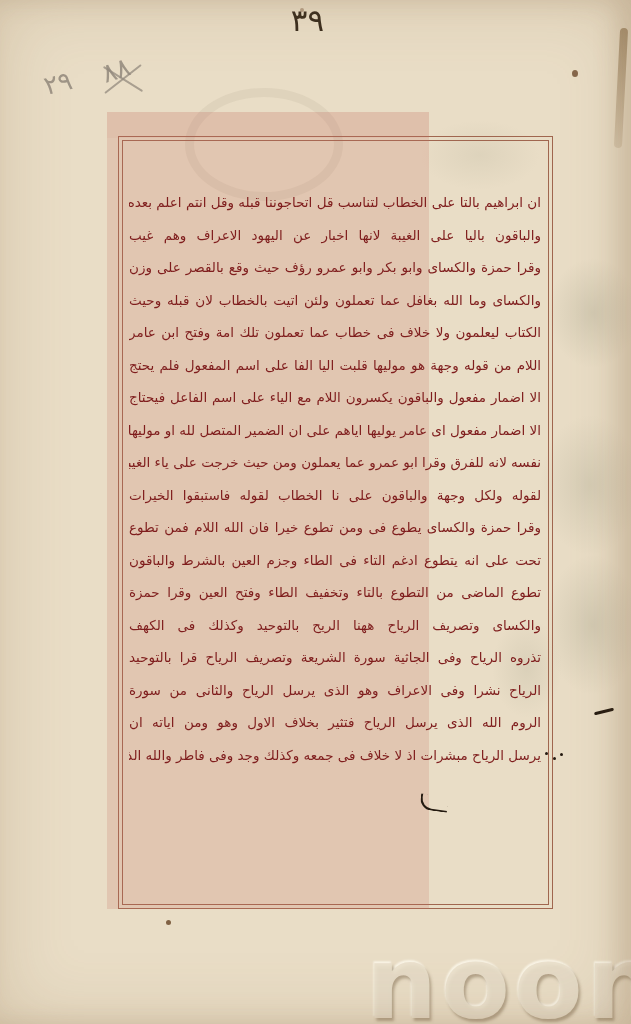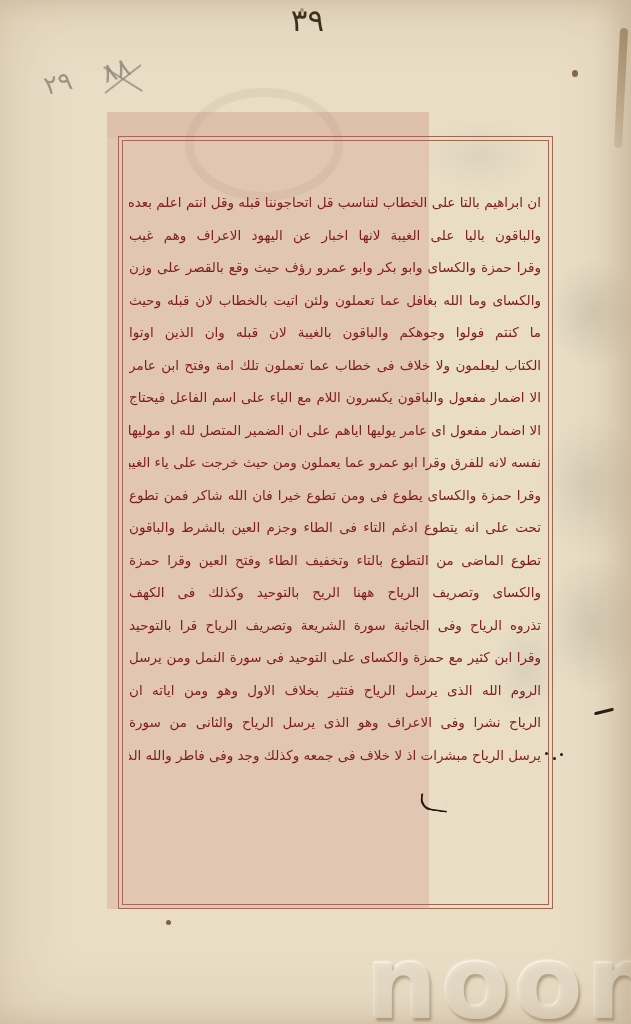--- a/index.html
+++ b/index.html
@@ -99,33 +99,33 @@
 
 <div class="frame">
   <div class="frame-inner"></div>
 </div>
 
 <div class="textblock" id="textblock">
     <div class="tline">ان ابراهيم بالتا على الخطاب لتناسب قل اتحاجوننا قبله وقل انتم اعلم بعده</div>
     <div class="tline">والباقون باليا على الغيبة لانها اخبار عن اليهود الاعراف وهم غيب</div>
     <div class="tline">وقرا حمزة والكساى وابو بكر وابو عمرو رؤف حيث وقع بالقصر على وزن</div>
     <div class="tline">والكساى وما الله بغافل عما تعملون ولئن اتيت بالخطاب لان قبله وحيث</div>
-    <div class="tline">ما كنتم فولوا وجوهكم والباقون بالغيبة لان قبله وان الذين اوتوا</div>
     <div class="tline">الكتاب ليعلمون ولا خلاف فى خطاب عما تعملون تلك امة وفتح ابن عامر</div>
+    <div class="tline">اللام من قوله وجهة هو موليها قلبت اليا الفا على اسم المفعول فلم يحتج</div>
     <div class="tline">الا اضمار مفعول والباقون يكسرون اللام مع الياء على اسم الفاعل فيحتاج</div>
     <div class="tline">الا اضمار مفعول اى عامر يوليها اياهم على ان الضمير المتصل لله او موليها</div>
     <div class="tline">نفسه لانه للفرق وقرا ابو عمرو عما يعملون ومن حيث خرجت على ياء الغيبة</div>
-    <div class="tline">وقرا حمزة والكساى يطوع فى ومن تطوع خيرا فان الله شاكر فمن تطوع</div>
+    <div class="tline">لقوله ولكل وجهة والباقون على نا الخطاب لقوله فاستبقوا الخيرات</div>
+    <div class="tline">وقرا حمزة والكساى يطوع فى ومن تطوع خيرا فان الله اللام فمن تطوع</div>
     <div class="tline">تحت على انه يتطوع ادغم التاء فى الطاء وجزم العين بالشرط والباقون</div>
     <div class="tline">تطوع الماضى من التطوع بالتاء وتخفيف الطاء وفتح العين وقرا حمزة</div>
     <div class="tline">والكساى وتصريف الرياح ههنا الريح بالتوحيد وكذلك فى الكهف</div>
     <div class="tline">تذروه الرياح وفى الجاثية سورة الشريعة وتصريف الرياح قرا بالتوحيد</div>
-    <div class="tline">وقرا ابن كثير مع حمزة والكساى على التوحيد فى سورة النمل ومن يرسل</div>
+    <div class="tline">الرياح نشرا وفى الاعراف وهو الذى يرسل الرياح والثانى من سورة</div>
     <div class="tline">الروم الله الذى يرسل الرياح فتثير بخلاف الاول وهو ومن اياته ان</div>
-    <div class="tline">الرياح نشرا وفى الاعراف وهو الذى يرسل الرياح والثانى من سورة</div>
     <div class="tline">يرسل الرياح مبشرات اذ لا خلاف فى جمعه وكذلك وجد وفى فاطر والله الذى</div>
   </div>
 
 <div class="ink-dash"></div>
 <div class="ink-dots">
     <i></i>
     <i></i>
     <i></i>
   </div>
 <div class="ink-hook"></div>

